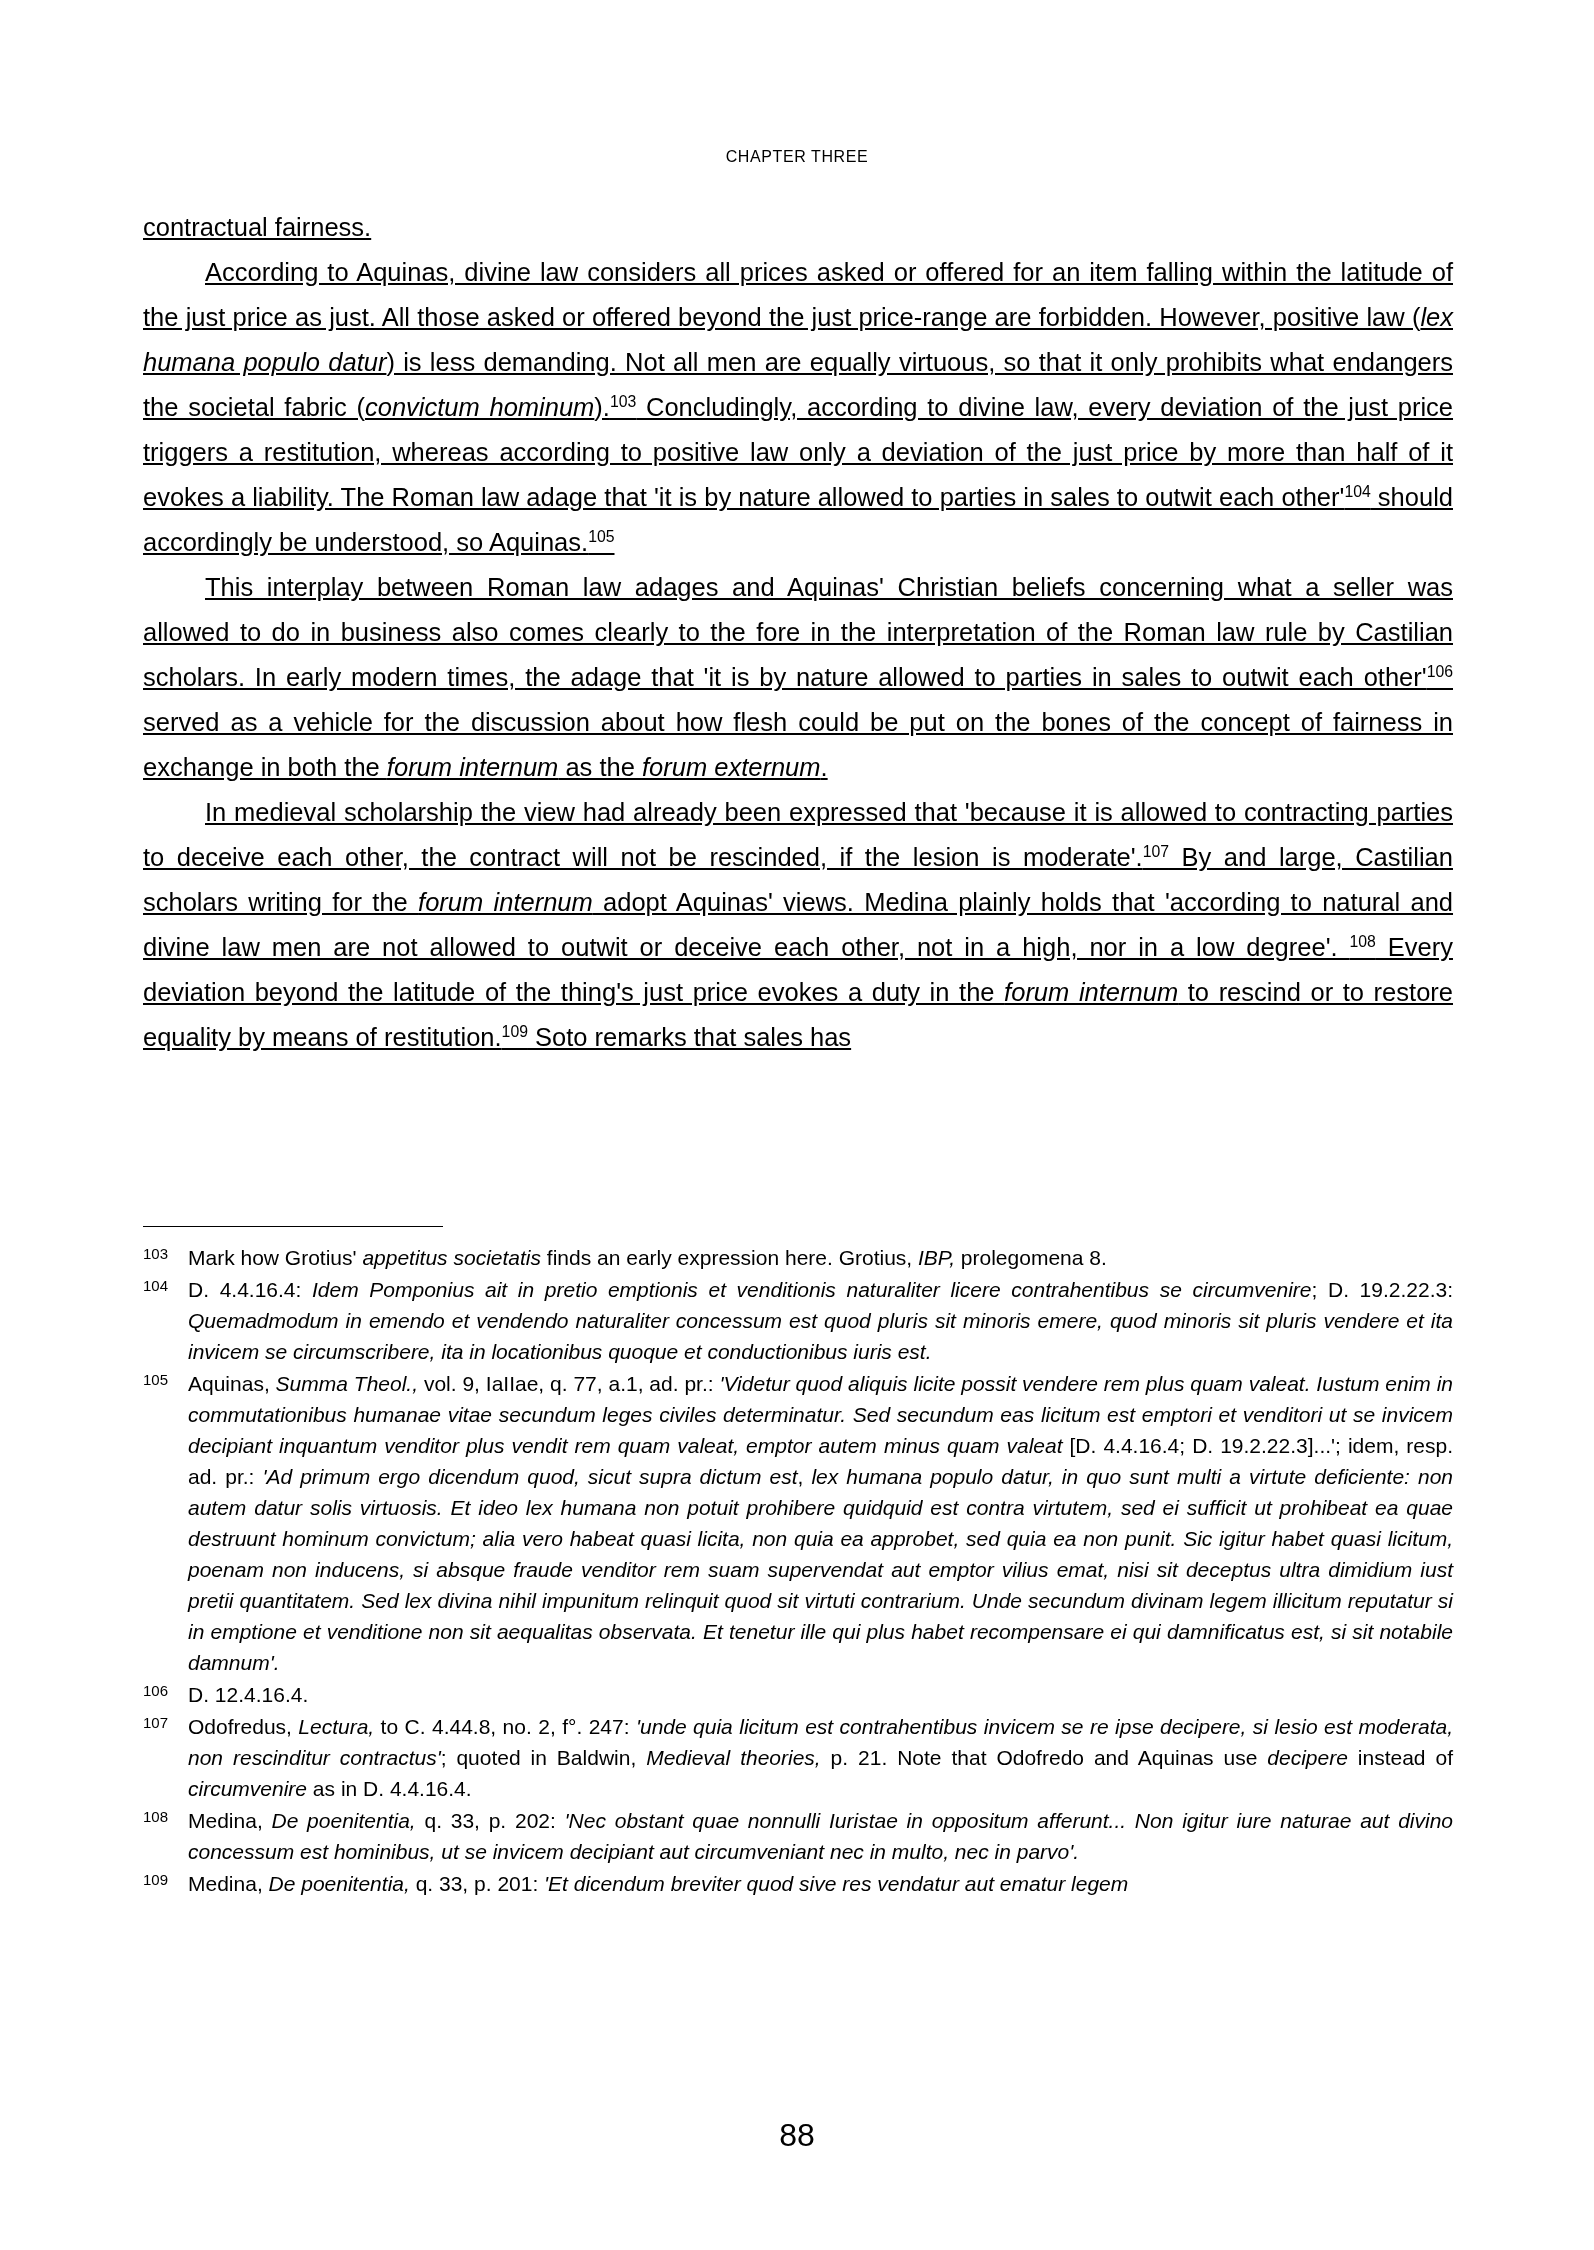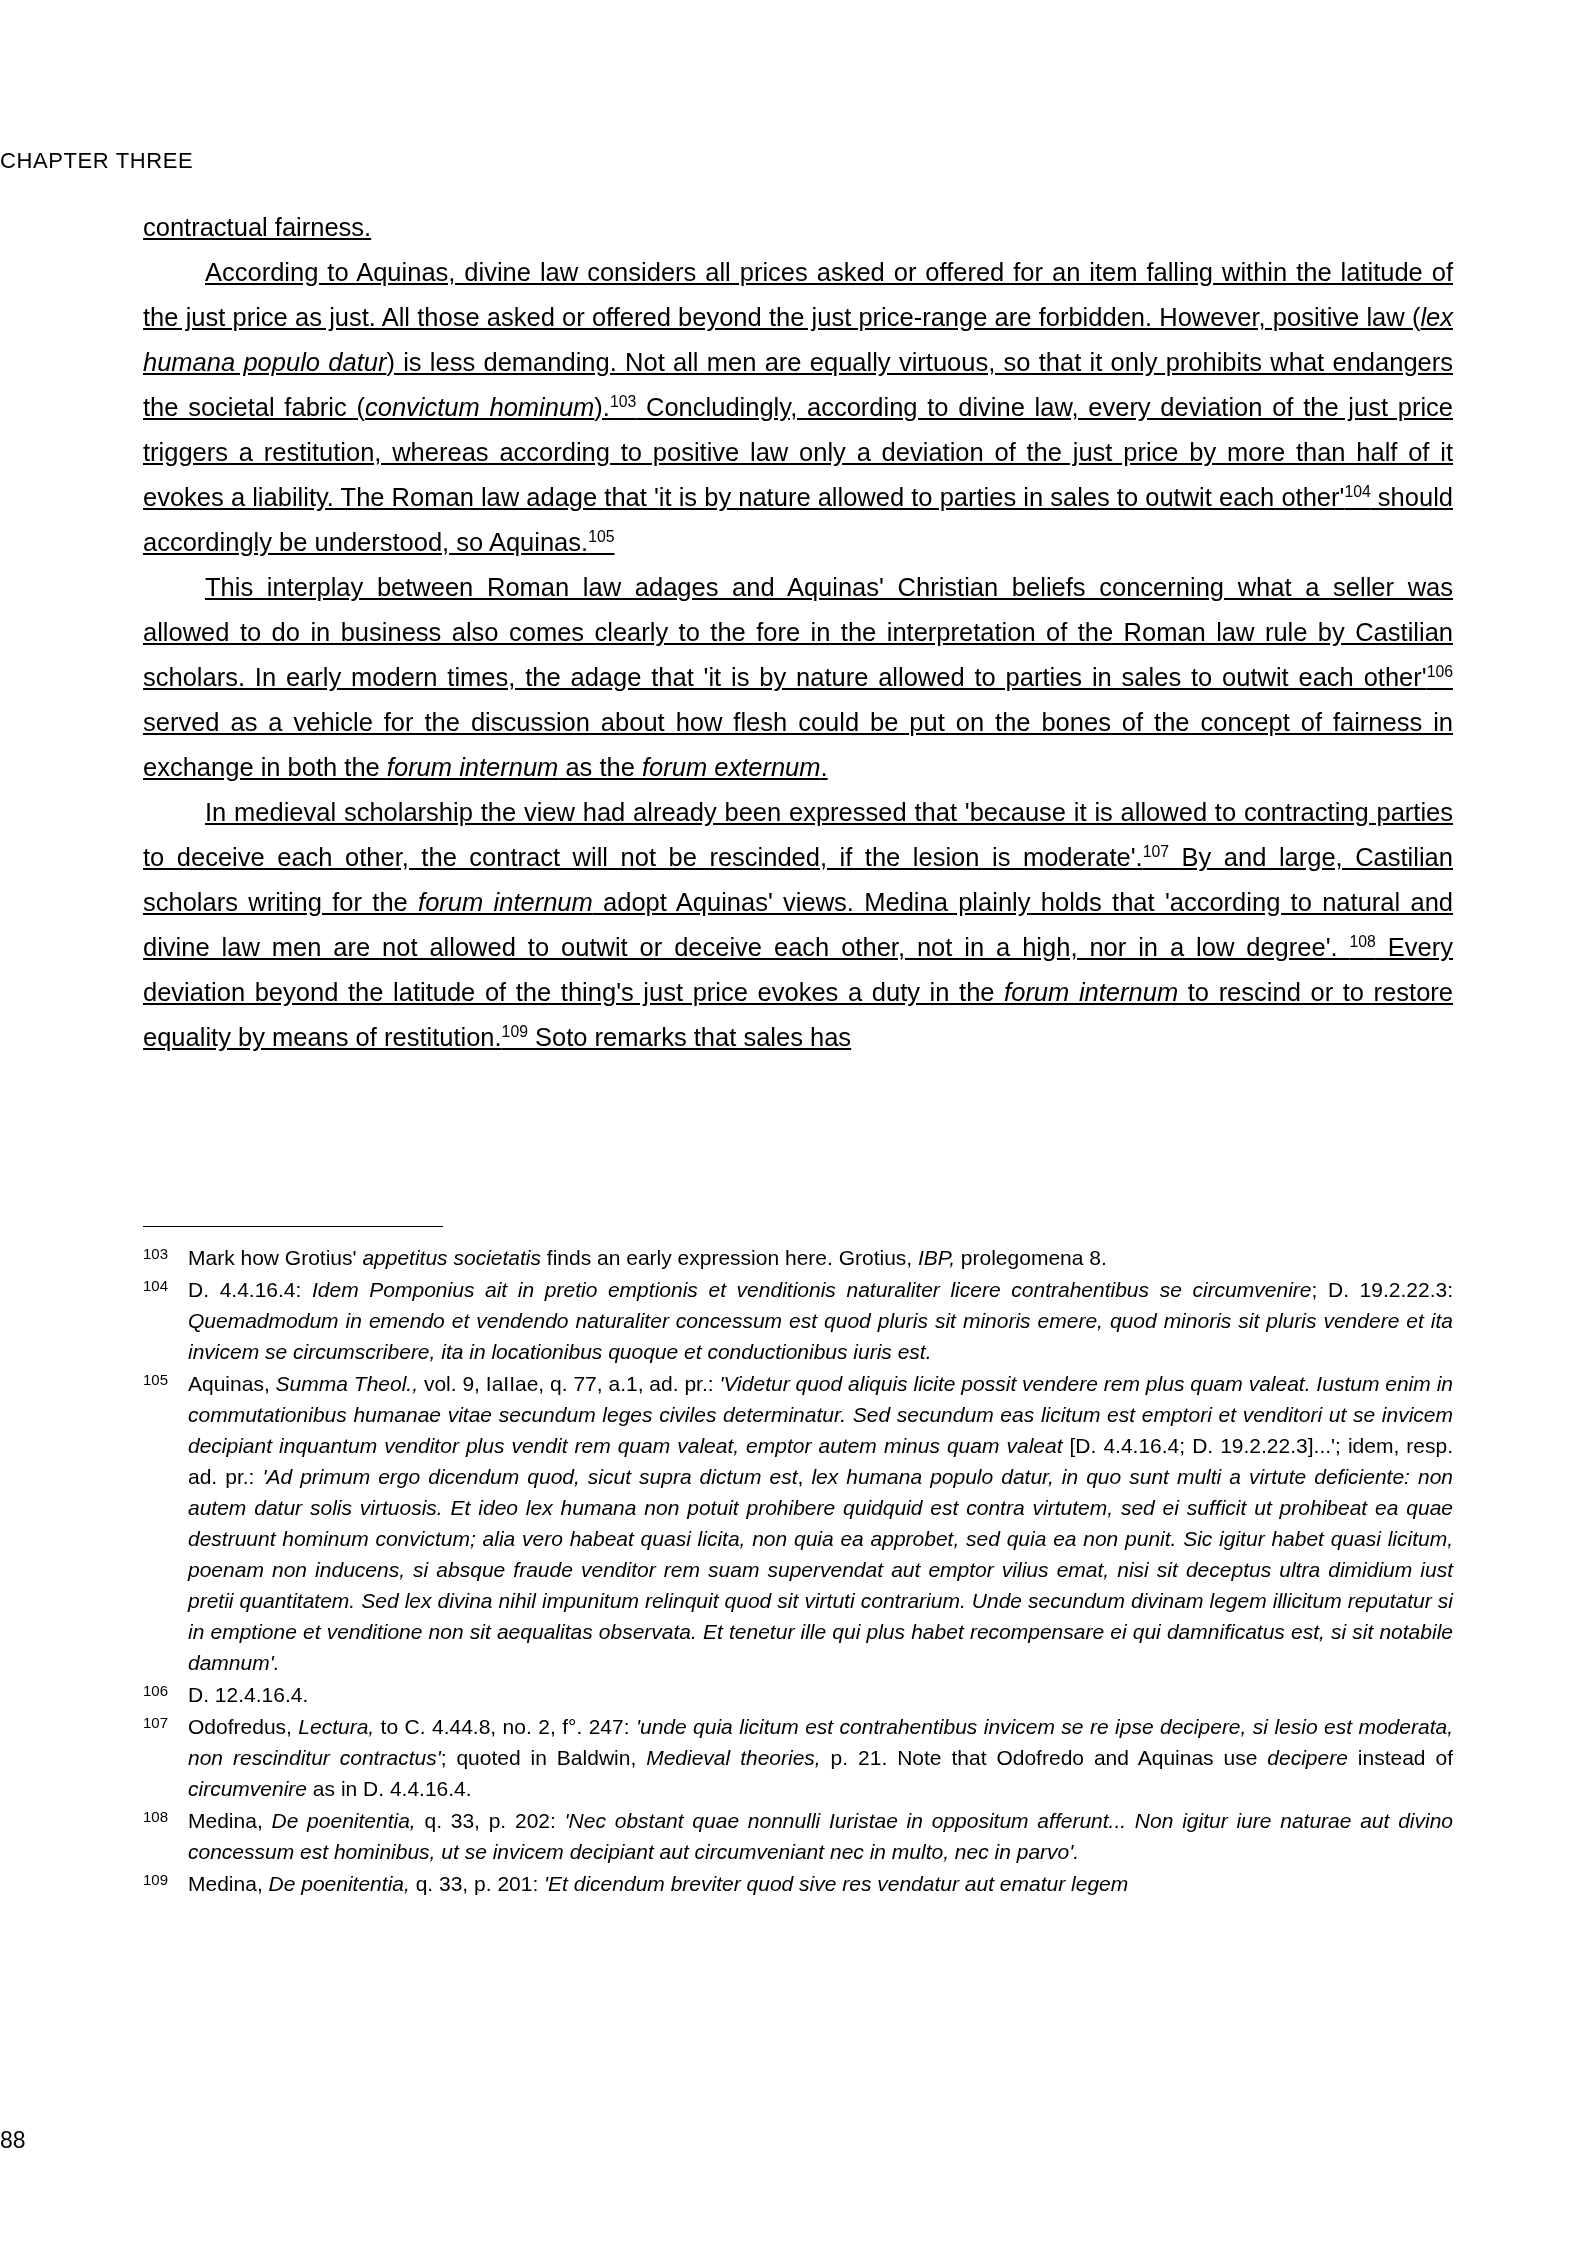--- a/index.html
+++ b/index.html
@@ -15,21 +15,22 @@
     background: #ffffff;
     font-family: "Liberation Sans", sans-serif;
     color: #000000;
     box-sizing: border-box;
   }
   .running-head {
     position: absolute;
     top: 148px;
     left: 0;
     width: 100%;
-    font-size: 22px;
+    text-align: center;
+    font-size: 16px;
     letter-spacing: 0.6px;
   }
   .body-area {
     position: absolute;
     top: 205px;
     left: 143px;
     width: 1310px;
     text-decoration: underline;
   }
   .body-area p {
@@ -79,22 +80,22 @@
     font-size: 21px;
     line-height: 31px;
     text-align: justify;
     text-justify: inter-word;
   }
   .page-number {
     position: absolute;
     bottom: 96px;
     left: 0;
     width: 100%;
-    text-align: left;
-    font-size: 23px;
+    text-align: center;
+    font-size: 32px;
   }
 </style>
 </head>
 <body>
 
 <div class="page">
 
   <div class="running-head">CHAPTER THREE</div>
 
   <div class="body-area" id="body-area">

